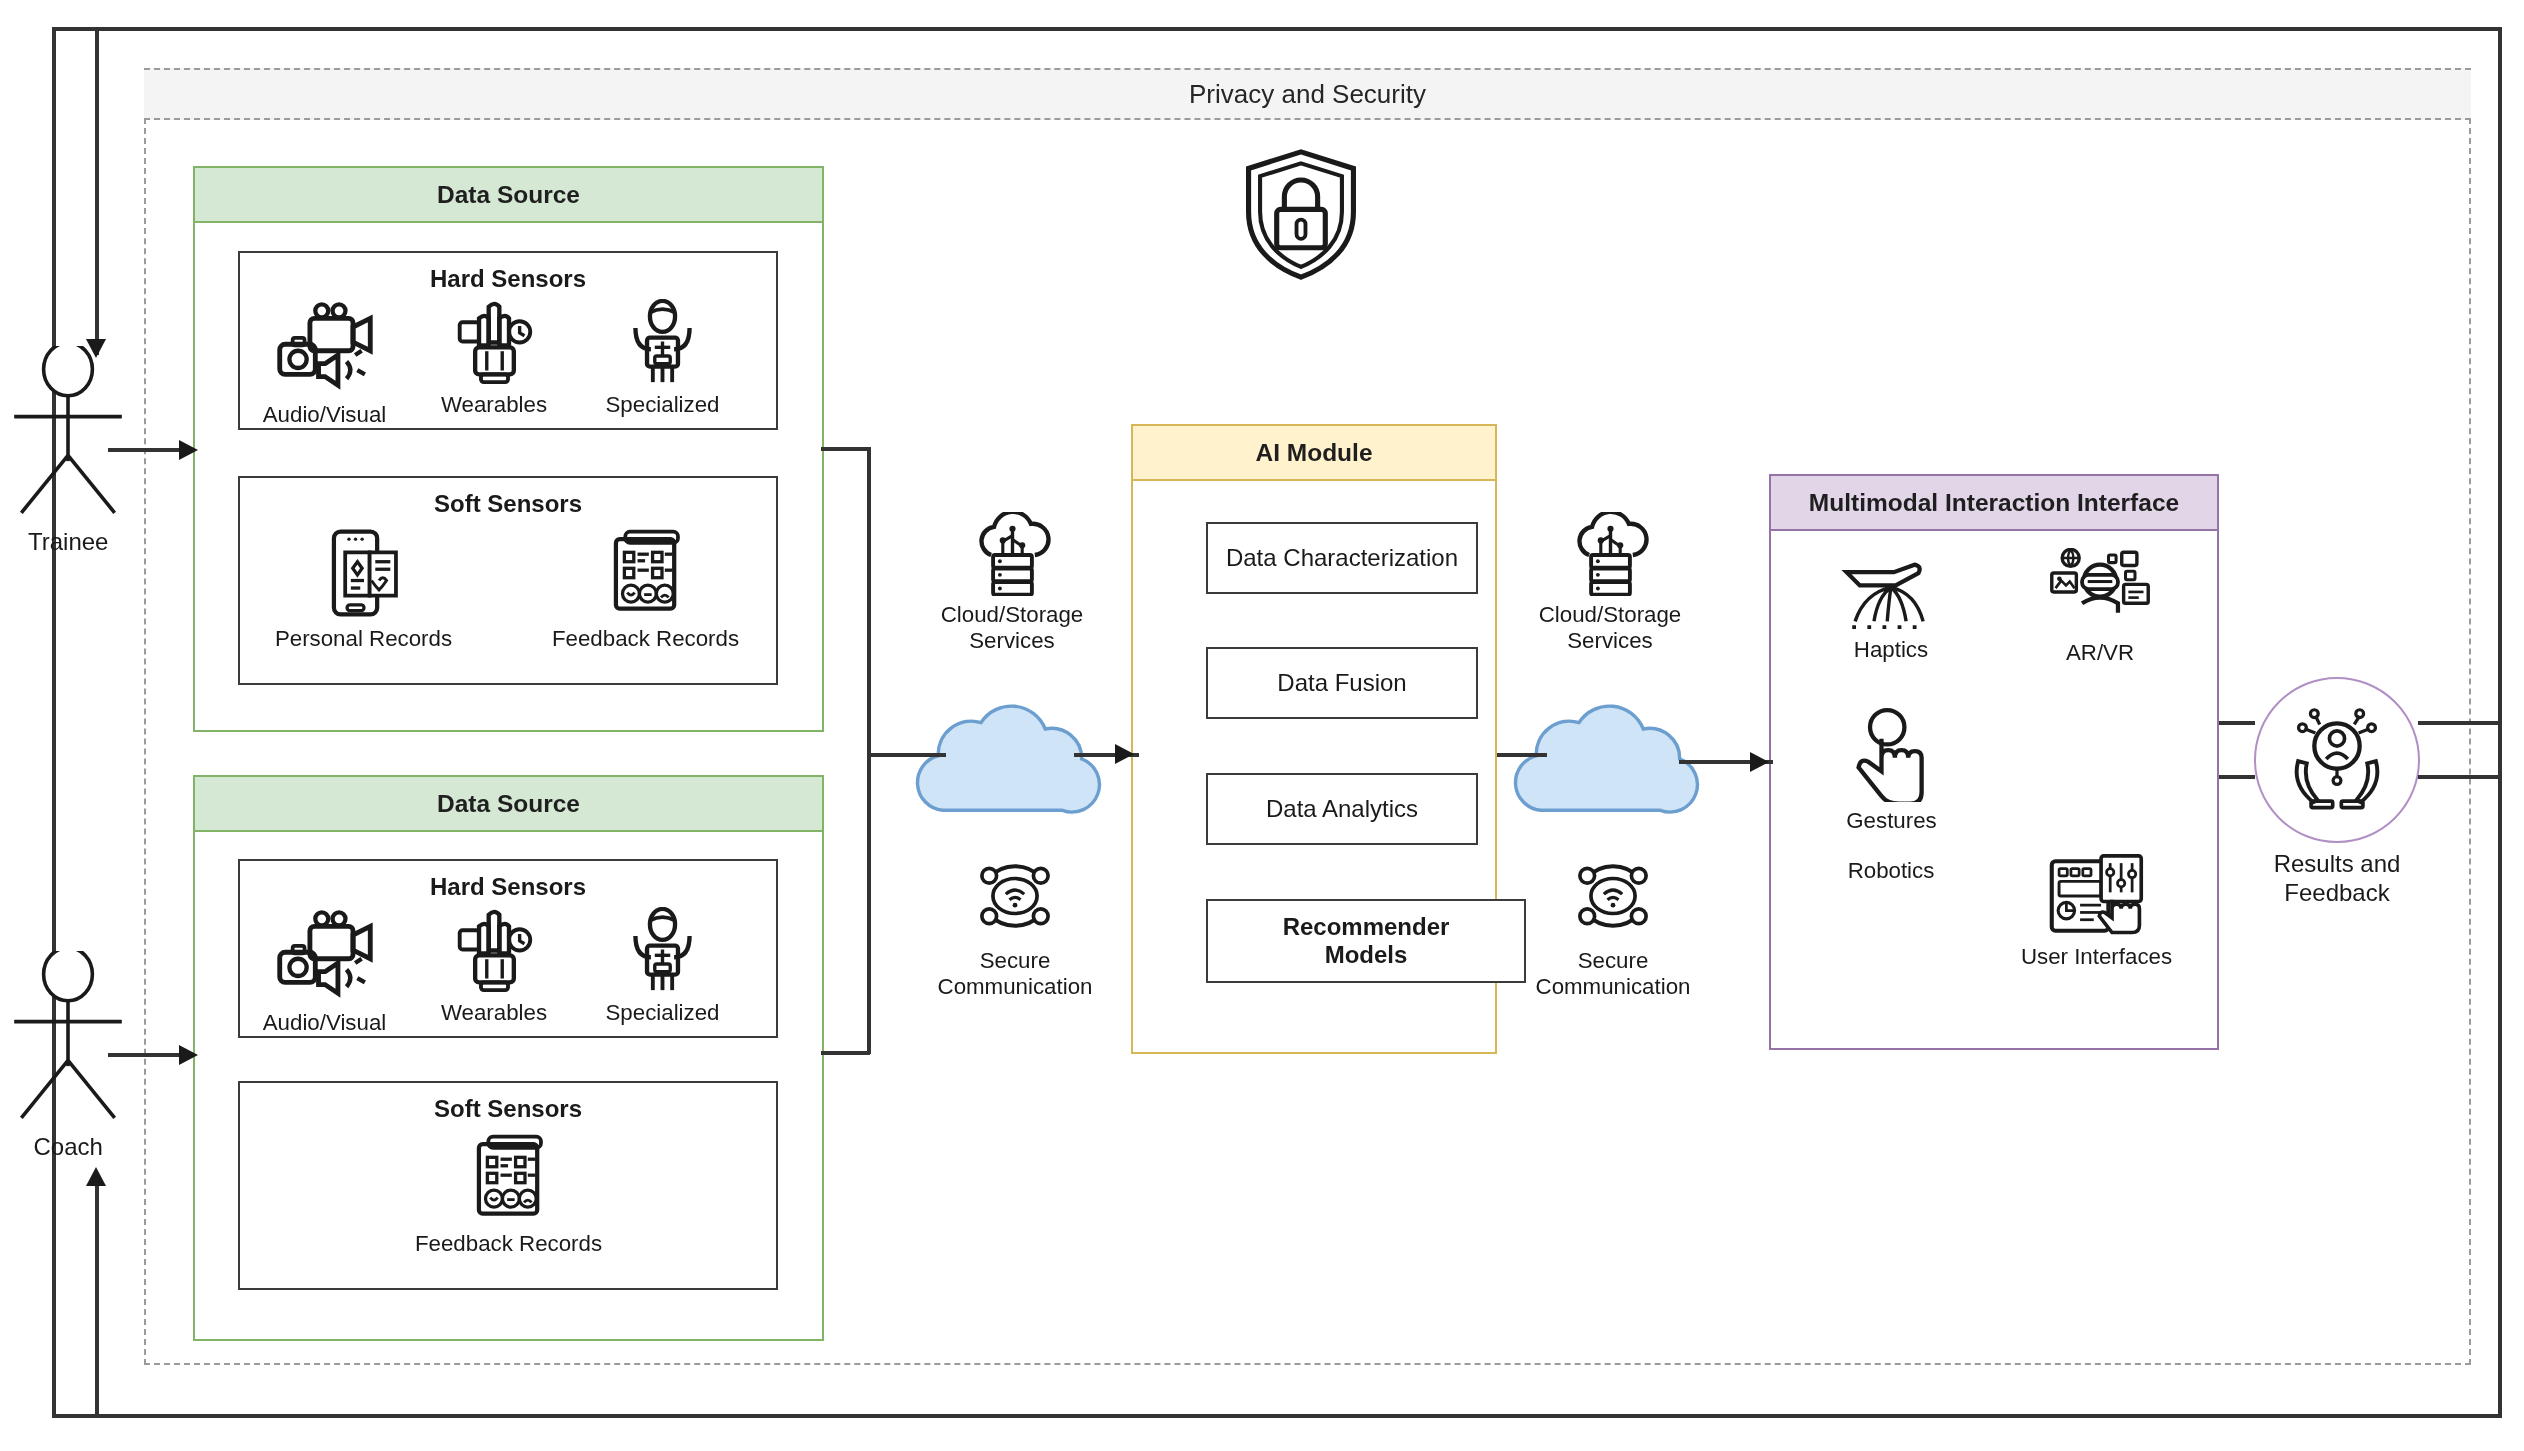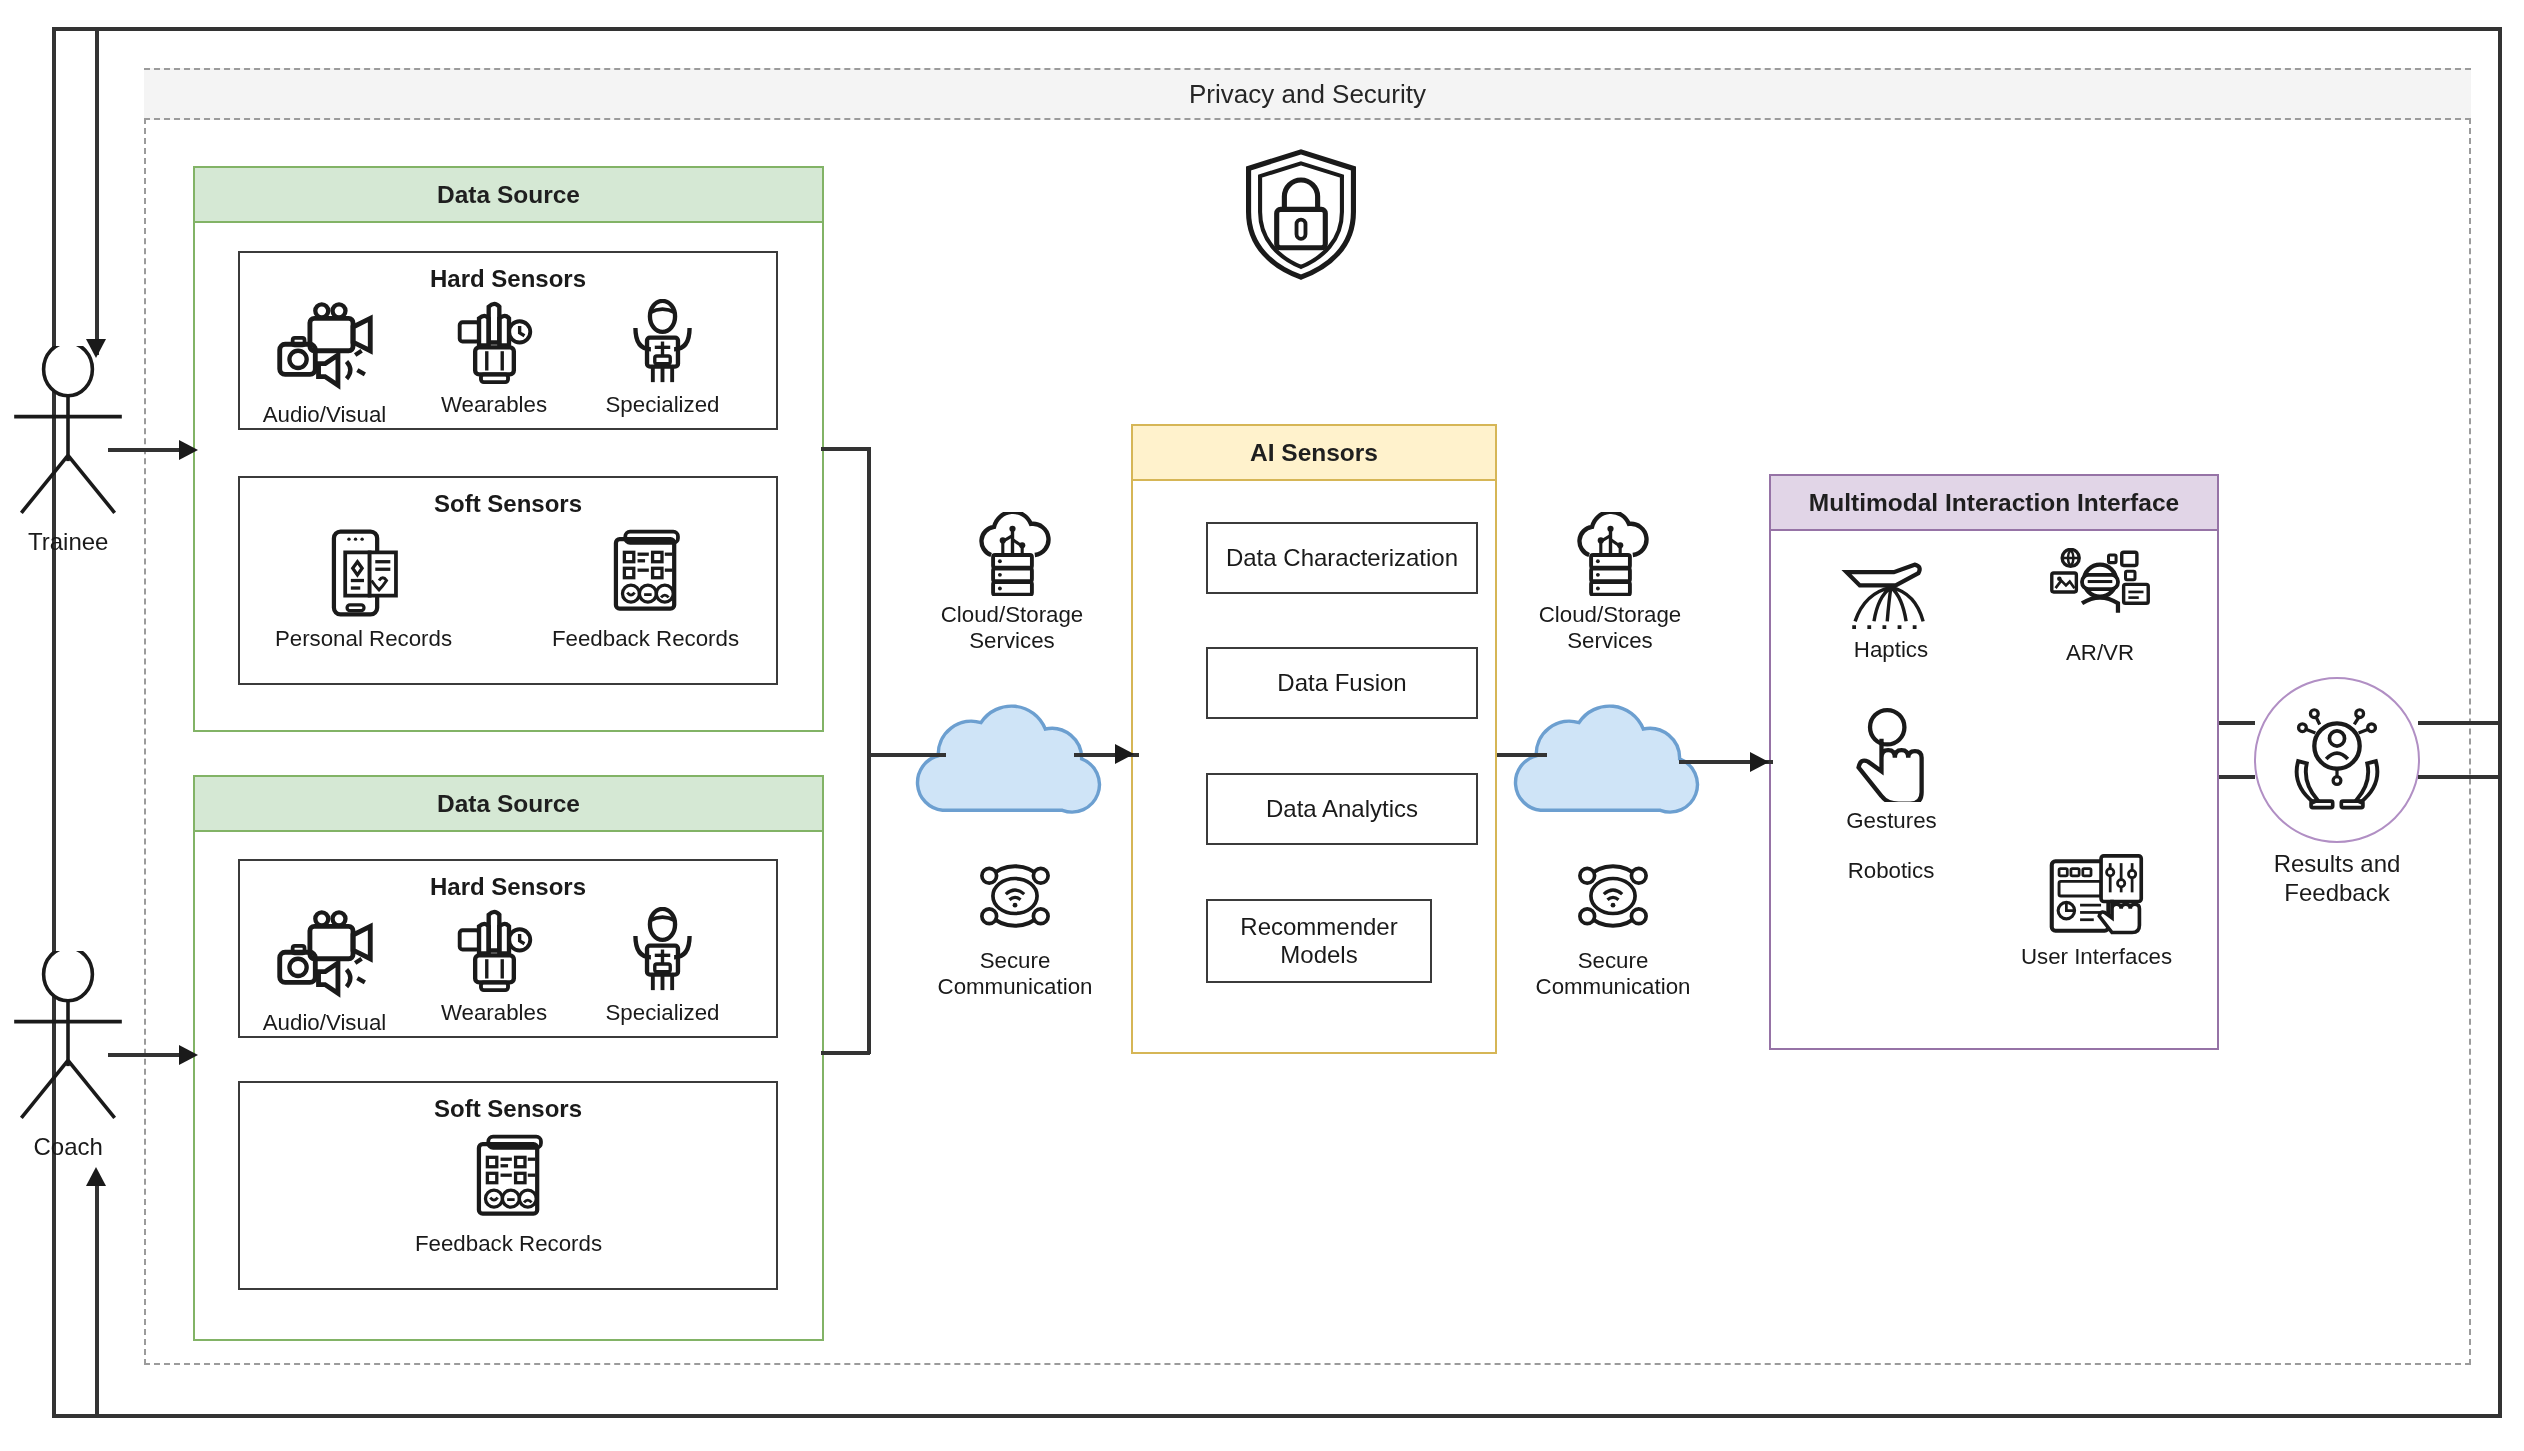--- a/index.html
+++ b/index.html
@@ -351,33 +351,33 @@
         <path d="M44 54 q6 -5 12 0" fill="none" stroke="#1a1a1a" stroke-width="3.5"></path>
         <circle cx="50" cy="60" r="2.6" fill="#1a1a1a"></circle>
       </svg>
     </span>
     <span class="cap">Secure</span>
     <span class="cap" style="margin-top:0;">Communication</span>
   </div>
 
   <div class="abs panel-ai panel" style="left:1131px;top:424px;width:366px;height:630px;border:2.9px solid #d6b656;">
     <div class="panel-hd" style="background:#fff2cc;border-bottom:2.2px solid #d6b656;">
-      <span>AI Sensors</span>
+      <span>AI Module</span>
     </div>
   </div>
   <div class="abs aibox" style="left:1182px;top:522px;width:272px;height:72px;">
     <span>Data Characterization</span>
   </div>
   <div class="abs aibox" style="left:1182px;top:647px;width:272px;height:72px;">
     <span>Data Fusion</span>
   </div>
   <div class="abs aibox" style="left:1182px;top:773px;width:272px;height:72px;">
     <span>Data Analytics</span>
   </div>
-  <div class="abs aibox" style="left:1182px;top:899px;width:226px;height:84px;flex-direction:column;">
+  <div class="abs aibox" style="left:1182px;top:899px;width:320px;height:84px;flex-direction:column;font-weight:bold;">
     <span>Recommender</span>
     <span>Models</span>
   </div>
 
   <div class="tile" style="left:1520px;top:512px;width:180px;">
     <span class="ic">
       <svg viewBox="0 0 100 86" width="97" height="84">
         <path d="M28 44 a15 15 0 0 1 3 -29 a20 20 0 0 1 38 -3 a15 15 0 0 1 4 32" fill="none" stroke="#1a1a1a" stroke-width="4.5"></path>
         <line x1="50" y1="18" x2="50" y2="45" stroke="#1a1a1a" stroke-width="3.5"></line>
         <path d="M50 24 l-10 6 v12 M50 28 l10 7 v8" stroke="#1a1a1a" stroke-width="3.2" fill="none"></path>

